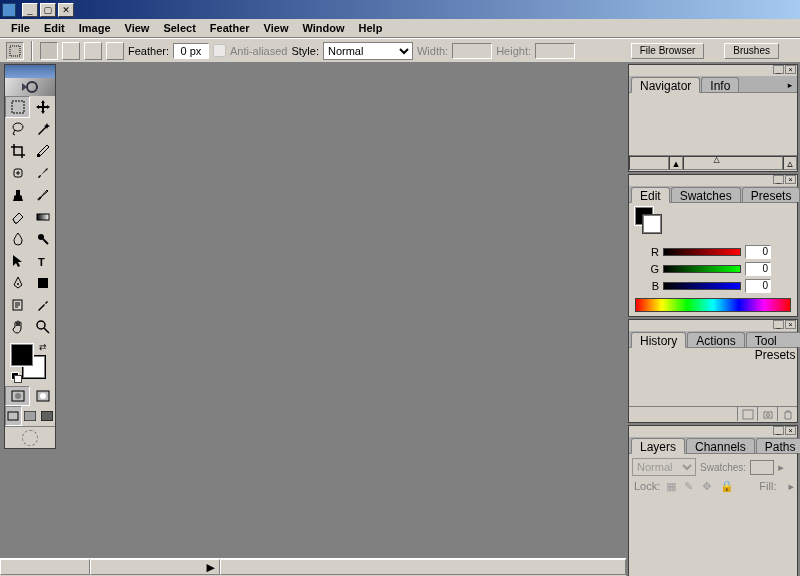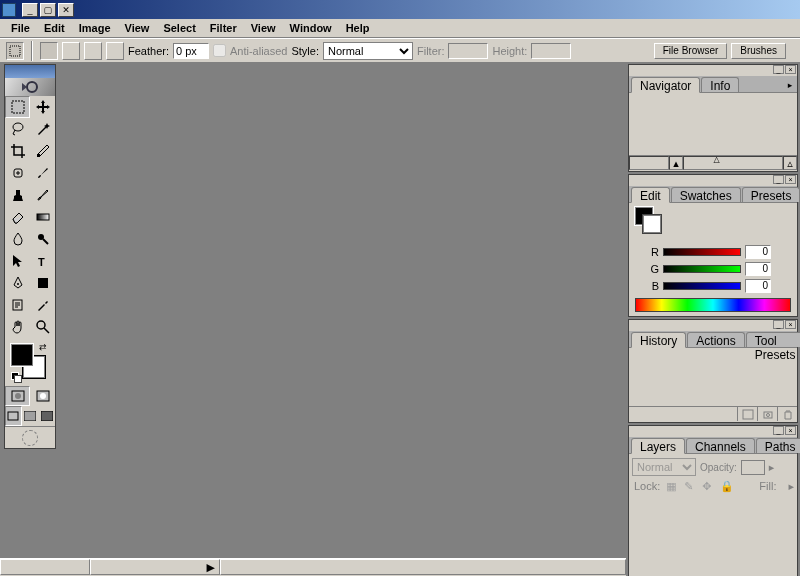--- a/index.html
+++ b/index.html
@@ -8,21 +8,21 @@
 .titlebar .icon { width:14px; height:14px; background:#5090d0; margin-right:4px; border:1px solid #204060; }
 .titlebar .title { flex:1; font-weight:bold; }
 .winbtn { width:16px; height:14px; background:#d4d0c8; border:1px solid #fff; border-right-color:#404040; border-bottom-color:#404040; margin-left:2px; display:flex; align-items:center; justify-content:center; font-size:9px; color:#000; cursor:pointer; }
 .menubar { height:19px; background:#d4d0c8; display:flex; align-items:center; padding:0 4px; border-bottom:1px solid #808080;font-weight:bold; }
 .menubar span { padding:2px 7px; cursor:pointer; }
 .optbar { height:25px; background:#d4d0c8; border-top:1px solid #fff; border-bottom:1px solid #808080; display:flex; align-items:center; padding:0 6px; gap:4px; position:relative; }
 .btn { width:18px; height:18px; background:#d4d0c8; border:1px solid #808080; border-top-color:#fff; border-left-color:#fff; cursor:pointer; }
 .btn.pressed { border-top-color:#808080; border-left-color:#808080; border-right-color:#fff; border-bottom-color:#fff; background:#c8c4bc; }
 .lbl { color:#000; }
 .lbl.dim { color:#808080; }
-input.field { font-size:11px; padding:0 2px; height:16px; border:1px solid #808080; border-right-color:#fff; border-bottom-color:#fff; background:#fff; }
+input.field { font-size:11px; padding:0 2px; height:16px; border:1px solid #808080; border-right-color:#fff; border-bottom-color:#fff; background:#fff;text-align:center; }
 input.field.dim { background:#d4d0c8; color:#808080; }
 select { font-size:11px; height:18px; border:1px solid #808080; background:#fff; }
 .sep { width:2px; height:20px; border-left:1px solid #808080; border-right:1px solid #fff; margin:0 3px; }
 .tabbtn { height:16px; padding:0 8px; background:#d4d0c8; border:1px solid #808080; border-top-color:#fff; border-left-color:#fff; font-size:10px; cursor:pointer; display:flex; align-items:center; }
 .toolbox { position:absolute; left:4px; top:64px; width:52px; background:#d4d0c8; border:1px solid #404040; }
 .toolbox .hdr { height:13px; background:linear-gradient(to bottom,#4a6fa8,#7b9fd4); }
 .toolbox .grid { display:grid; grid-template-columns:1fr 1fr; }
 .tool { height:22px; border:1px solid #d4d0c8; display:flex; align-items:center; justify-content:center; cursor:pointer; position:relative; }
 .tool.sel { border:1px solid #808080; border-right-color:#fff; border-bottom-color:#fff; background:#c0c0c0; }
 .tool svg { width:16px; height:16px; }
@@ -90,46 +90,46 @@
   <div class="winbtn">▢</div>
   <div class="winbtn">✕</div>
 </div>
 
 <div class="menubar">
   <span>File</span>
   <span>Edit</span>
   <span>Image</span>
   <span>View</span>
   <span>Select</span>
-  <span>Filter</span>
+  <span>Feather</span>
   <span>View</span>
   <span>Window</span>
   <span>Help</span>
 </div>
 
 <div class="optbar">
   <div class="btn pressed"><svg viewBox="0 0 16 16">
         <rect x="3" y="3" width="10" height="10" fill="none" stroke="#000" stroke-dasharray="1 1"></rect>
       </svg></div>
   <div class="sep"></div>
   <div class="btn pressed"></div>
   <div class="btn"></div>
   <div class="btn"></div>
   <div class="btn"></div>
   <span class="lbl">Feather:</span>
   <input class="field" style="width: 36px;" value="0 px">
   <input type="checkbox" disabled="" style="">
   <span class="lbl dim">Anti-aliased</span>
   <span class="lbl">Style:</span>
   <select style="width:90px"><option>Normal</option></select>
-  <span class="lbl dim">Filter:</span>
+  <span class="lbl dim">Width:</span>
   <input class="field dim" style="width: 40px;" disabled="">
   <span class="lbl dim">Height:</span>
   <input class="field dim" style="width: 40px;" disabled="">
-  <div style="position:absolute;right:14px;display:flex;gap:4px;">
+  <div style="position:absolute;right:21px;display:flex;gap:20px;">
     <div class="tabbtn">File Browser</div>
     <div class="tabbtn">Brushes</div>
   </div>
 </div>
 
 <div class="toolbox">
   <div class="hdr"></div>
   <div style="height:18px;background:linear-gradient(120deg,#e0e0e0,#808080);display:flex;align-items:center;justify-content:center;">
     <svg width="20" height="14" viewBox="0 0 20 14">
         <circle cx="12" cy="7" r="5" fill="none" stroke="#303040" stroke-width="2"></circle>
@@ -415,21 +415,21 @@
       </div>
     <div class="tabs">
       <div class="tab active">Layers</div>
       <div class="tab">Channels</div>
       <div class="tab">Paths</div>
       <div class="flyout">▸</div>
     </div>
     <div class="body layer-body">
       <div class="lopt">
         <select disabled=""><option>Normal</option></select>
-        <span class="opl">Opacity:</span>
+        <span class="opl">Swatches:</span>
         <div class="opv"></div>
           <span style="color:#808080">▸</span>
       </div>
       <div class="lock">
         <span>Lock:</span>
         <span class="li">▦</span>
         <span class="li">✎</span>
         <span class="li">✥</span>
         <span class="li">🔒</span>
         <span style="margin-left:auto">Fill:</span>

